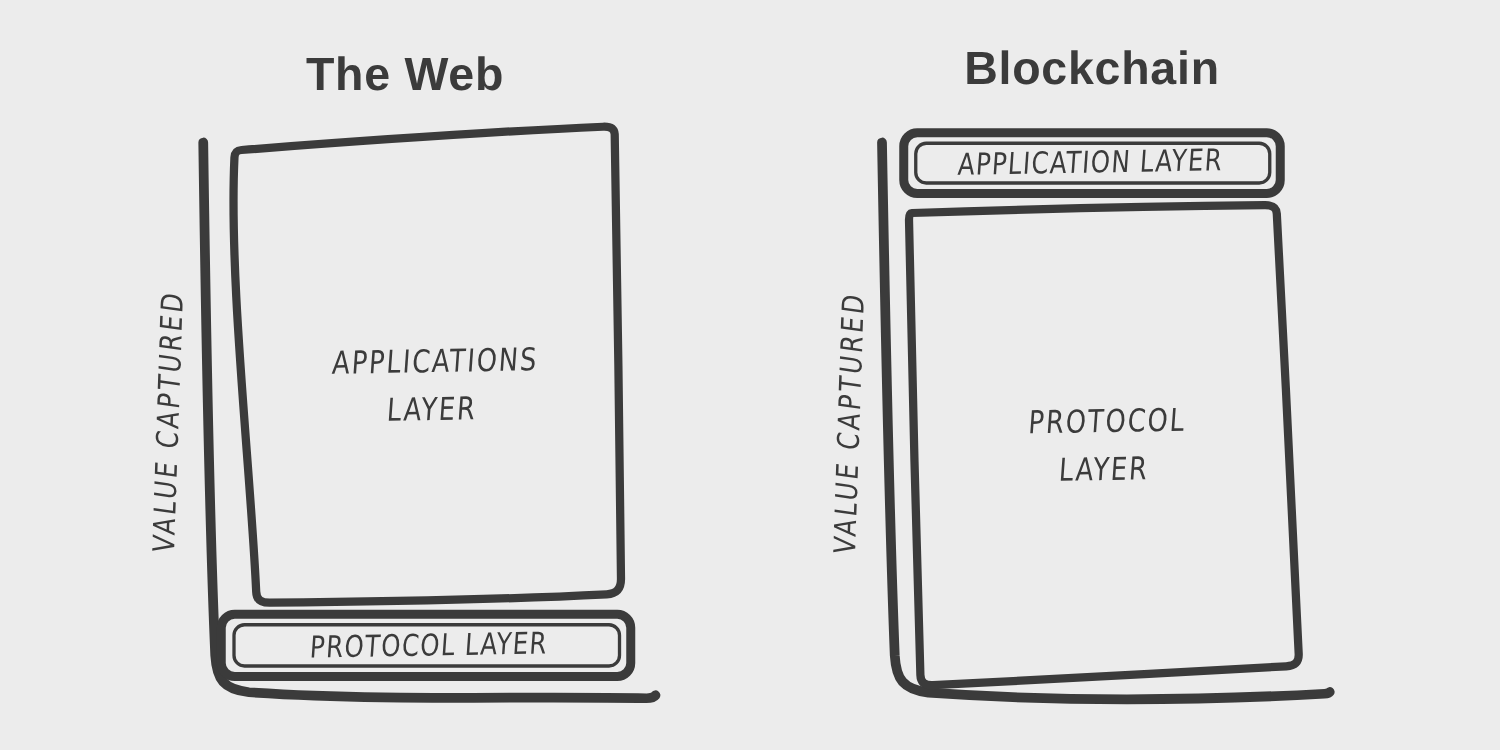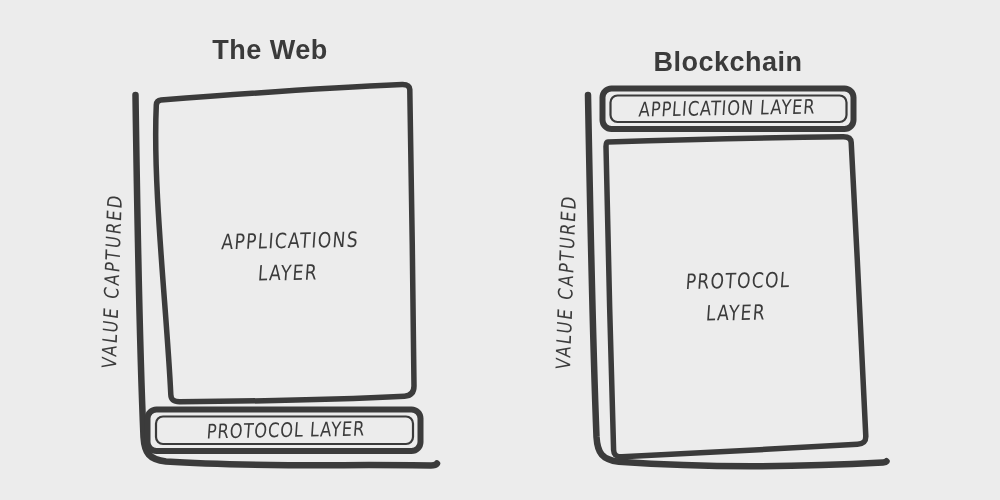--- a/index.html
+++ b/index.html
@@ -9,21 +9,21 @@
     background:#ececec;
     font-family:"Liberation Sans",sans-serif;
     color:#3b3b3b;
     overflow:hidden;
   }
   .strokes{position:absolute;left:0;top:0;}
   .txt{position:absolute;white-space:nowrap;}
   .title{
     transform:translate(-50%,-50%);
     font-weight:bold;
-    font-size:27px;
+    font-size:31px;
     letter-spacing:.5px;
   }
   .hand{
     font-family:"DejaVu Sans",sans-serif;
     color:#3b3b3b;
   }
   .axis-label{
     font-size:20px;
     letter-spacing:2.5px;
     transform:translate(-50%,-50%) rotate(-88deg) skewX(-6deg) scaleX(.82);
@@ -79,21 +79,21 @@
 
     <div class="txt hand big-label" style="left:289px;top:257px;">
       <span>APPLICATIONS</span>
       <span>LAYER</span>
     </div>
 
     <div class="txt hand small-label" style="left:286px;top:430px;">PROTOCOL LAYER</div>
   </div>
 
   <div>
-    <div class="txt title" style="left:728px;top:62px;">Blockchain</div>
+    <div class="txt title" style="left:728px;top:46px;">Blockchain</div>
 
     <div class="txt hand axis-label" style="left:566px;top:282px;">VALUE CAPTURED</div>
 
     <div class="txt hand small-label" style="left:727px;top:108px;">APPLICATION LAYER</div>
 
     <div class="txt hand big-label" style="left:737px;top:297px;">
       <span>PROTOCOL</span>
       <span>LAYER</span>
     </div>
   </div>

